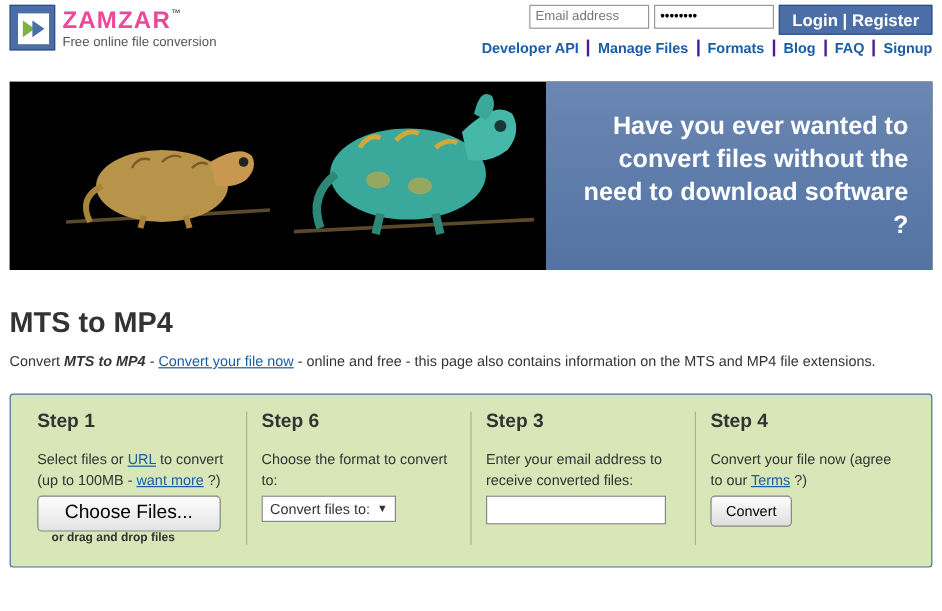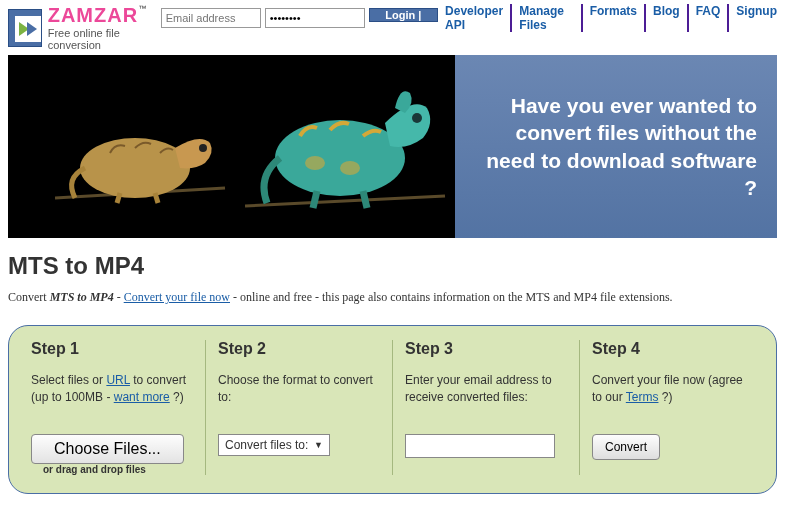--- a/index.html
+++ b/index.html
@@ -8,44 +8,44 @@
 
 .header { display: flex; align-items: flex-start; padding: 4px 8px 2px 8px; }
 .logo-area { display: flex; align-items: center; }
 .logo-icon { width: 38px; height: 38px; background: #4a6ea5; margin-right: 6px; position: relative; border: 1px solid #2a4e85; }
 .logo-icon svg { position: absolute; top: 6px; left: 6px; }
 .brand { display: flex; flex-direction: column; }
 .brand-name { font-size: 20px; font-weight: bold; color: #ec4899; letter-spacing: 1px; font-family: Arial, sans-serif; }
 .brand-tm { font-size: 8px; vertical-align: top; }
 .brand-tag { font-size: 11px; color: #555; }
 
-.header-right { margin-left: auto; display: flex; flex-direction: row; align-items: flex-end; }
+.header-right { margin-left: auto; display: flex; flex-direction: column; align-items: flex-end; }
 .login-row { display: flex; gap: 4px; margin-bottom: 4px; }
 .login-row input { width: 100px; font-size: 11px; padding: 2px 4px; border: 1px solid #999; height: 20px; }
-.login-btn { background: #4a6ea5; color: #fff; border: 1px solid #2a4e85; font-size: 11px; padding: 0 10px; height: 14px; font-weight: bold; cursor: pointer; }
+.login-btn { background: #4a6ea5; color: #fff; border: 1px solid #2a4e85; font-size: 14px; padding: 0 10px; height: 25px; font-weight: bold; cursor: pointer; }
 .nav-row { display: flex; gap: 0; font-size: 12px; font-weight: bold; }
 .nav-row span { padding: 0 7px; border-right: 2px solid #4c1d95; color: #1a5da6; cursor: pointer; }
 .nav-row span:last-child { border-right: none; padding-right: 0; }
 
-.hero { height: 183px; margin: 2px 8px; display: flex; background: #000; position: relative; overflow: hidden; padding-left: 37px; }
+.hero { height: 157px; margin: 19px 8px; display: flex; background: #000; position: relative; overflow: hidden; padding-left: 37px; }
 .hero-left { width: 56%; position: relative; }
 .cham { position: absolute; }
 .hero-right { width: 44%; background: linear-gradient(180deg, #6b87b3 0%, #5373a3 100%); display: flex; align-items: center; justify-content: center; padding: 20px; }
 .hero-text { color: #fff; font-size: 21px; font-weight: bold; text-align: right; line-height: 1.3; font-family: Arial, sans-serif; }
 
 .content { padding: 12px 8px 8px 8px; }
 .title { font-size: 24px; font-weight: bold; margin-bottom: 10px; font-family: Arial, sans-serif; }
-.subtitle { font-size: 12px; margin-bottom: 20px; font-family: Liberation Serif, serif; }
+.subtitle { font-size: 12px; margin-bottom: 20px; }
 .subtitle em { font-style: italic; font-weight: bold; }
 
-.steps-box { background: #d9e6b8; border: 1px solid #4a6ea5; border-radius: 20px; padding: 14px 10px 18px 10px; display: flex; }
+.steps-box { background: #d9e6b8; border: 1px solid #4a6ea5; border-radius: 3px; padding: 14px 10px 18px 10px; display: flex; }
 .step { flex: 1; padding: 0 12px; border-right: 1px solid #a5b87f; }
 .step:last-child { border-right: none; }
 .step h3 { font-size: 16px; font-weight: bold; margin-bottom: 14px; font-family: Arial, sans-serif; }
-.step p { font-size: 12px; line-height: 1.4; margin-bottom: 28px; }
+.step p { font-size: 12px; line-height: 1.4; margin-bottom: 4px; }
 
 .choose-btn { background: linear-gradient(180deg, #fdfdfd 0%, #e3e3e3 100%); border: 1px solid #888; border-radius: 4px; padding: 5px 22px; font-size: 16px; cursor: pointer; display: inline-block; }
 .drag-text { font-size: 10px; font-weight: bold; margin-top: 0; margin-left: 12px; }
 
 .format-select { background: #fff; border: 1px solid #888; padding: 3px 6px; font-size: 12px; width: 112px; display: flex; justify-content: space-between; align-items: center; cursor: pointer; }
 .caret { font-size: 9px; }
 
 .email-input { width: 150px; border: 1px solid #888; background: #fff; padding: 4px; height: 24px; font-size: 12px; }
 
 .convert-btn { background: linear-gradient(180deg, #fdfdfd 0%, #dedede 100%); border: 1px solid #888; border-radius: 4px; padding: 5px 12px; font-size: 12px; cursor: pointer; }
@@ -122,21 +122,21 @@
   </p>
 
   <div class="steps-box">
     <div class="step">
       <h3>Step 1</h3>
       <p><span>Select files or </span><a>URL</a><span> to convert (up to 100MB - </span><a>want more</a><span> ?)</span></p>
       <button class="choose-btn">Choose Files...</button>
       <div class="drag-text">or drag and drop files</div>
     </div>
     <div class="step">
-      <h3>Step 2</h3>
+      <h3>Step 6</h3>
       <p>Choose the format to convert to:</p>
       <div class="format-select">
         <span>Convert files to:</span>
         <span class="caret">▼</span>
       </div>
     </div>
     <div class="step">
       <h3>Step 3</h3>
       <p>Enter your email address to receive converted files:</p>
       <input class="email-input" type="text" style="">

